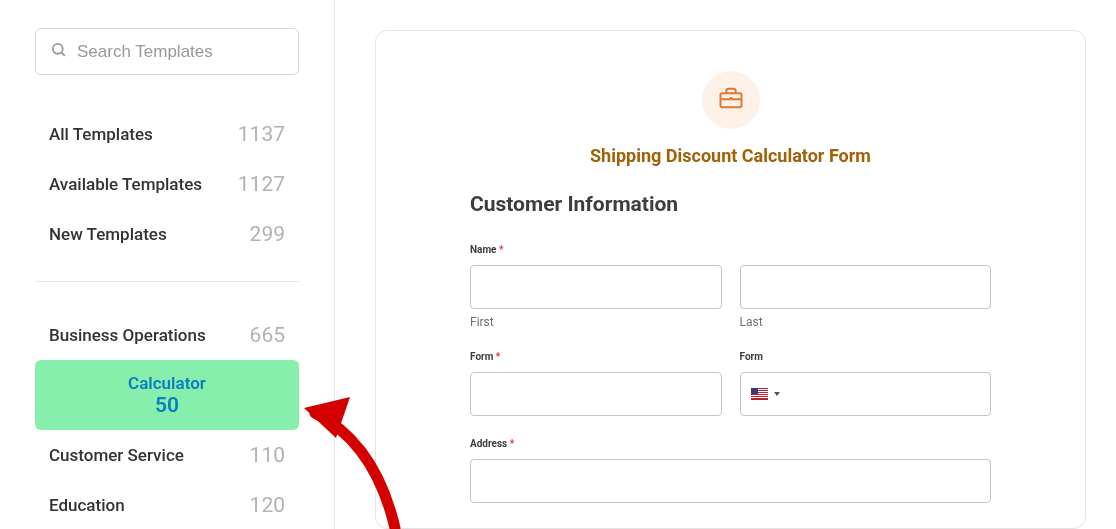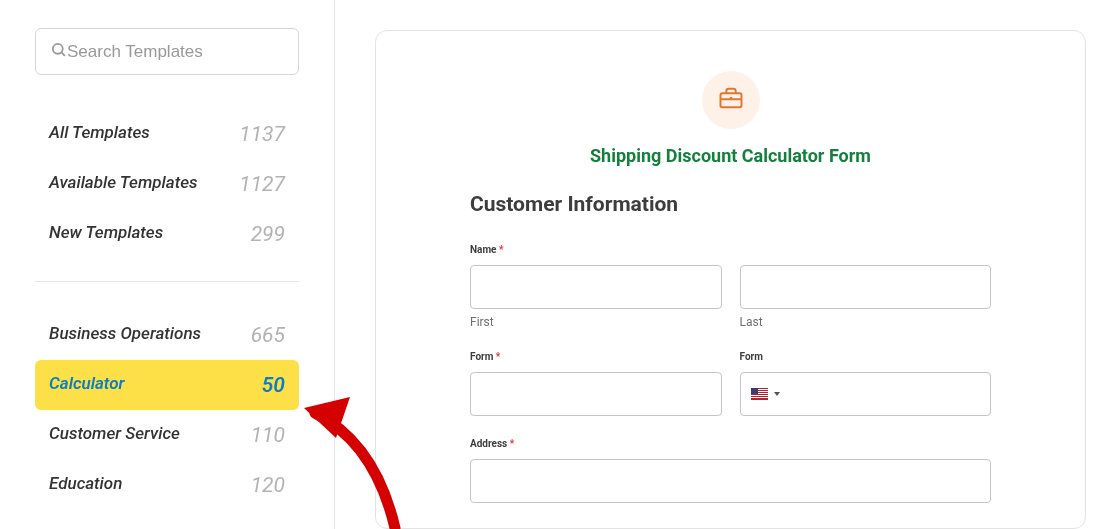--- a/index.html
+++ b/index.html
@@ -25,20 +25,21 @@
       padding: 28px 35px 0 35px;
       border-right: 1px solid #e5e5e5;
       background: #fff;
     }
     .search-box {
       display: flex;
       align-items: center;
       border: 1px solid #d5d5d5;
       border-radius: 6px;
       padding: 12px 14px;
+      gap: 10px;
       margin-bottom: 34px;
     }
     .search-box input {
       border: none;
       outline: none;
       font-size: 17px;
       color: #888;
       width: 100%;
       background: transparent;
     }
@@ -46,28 +47,28 @@
       color: #999;
     }
     .search-icon {
       flex-shrink: 0;
     }
     .sidebar-list {
     }
     .sidebar-item {
       display: flex;
       justify-content: space-between;
-      align-items: flex-start;
+      align-items: center;
       padding: 13px 14px;
       cursor: pointer;
       border-radius: 6px;
-      font-style: italic;
     }
     .sidebar-item.active {
-      background: #fde047;
+      background: #86efac;
+      flex-direction: column;
     }
     .sidebar-item .item-label {
       font-size: 17px;
       color: #333;
       font-weight: 500;
     }
     .sidebar-item .item-count {
       font-size: 21px;
       color: #b3b3b3;
     }
@@ -101,21 +102,21 @@
       background: #fdf1e8;
       display: flex;
       align-items: center;
       justify-content: center;
       margin: 0 auto 16px auto;
     }
     .form-title {
       text-align: center;
       font-size: 18px;
       font-weight: 700;
-      color: #15803d;
+      color: #a16207;
       margin-bottom: 26px;
     }
     .section-title {
       font-size: 21px;
       font-weight: 700;
       color: #3d3d3d;
       margin-bottom: 28px;
     }
     .field-row {
       display: flex;

